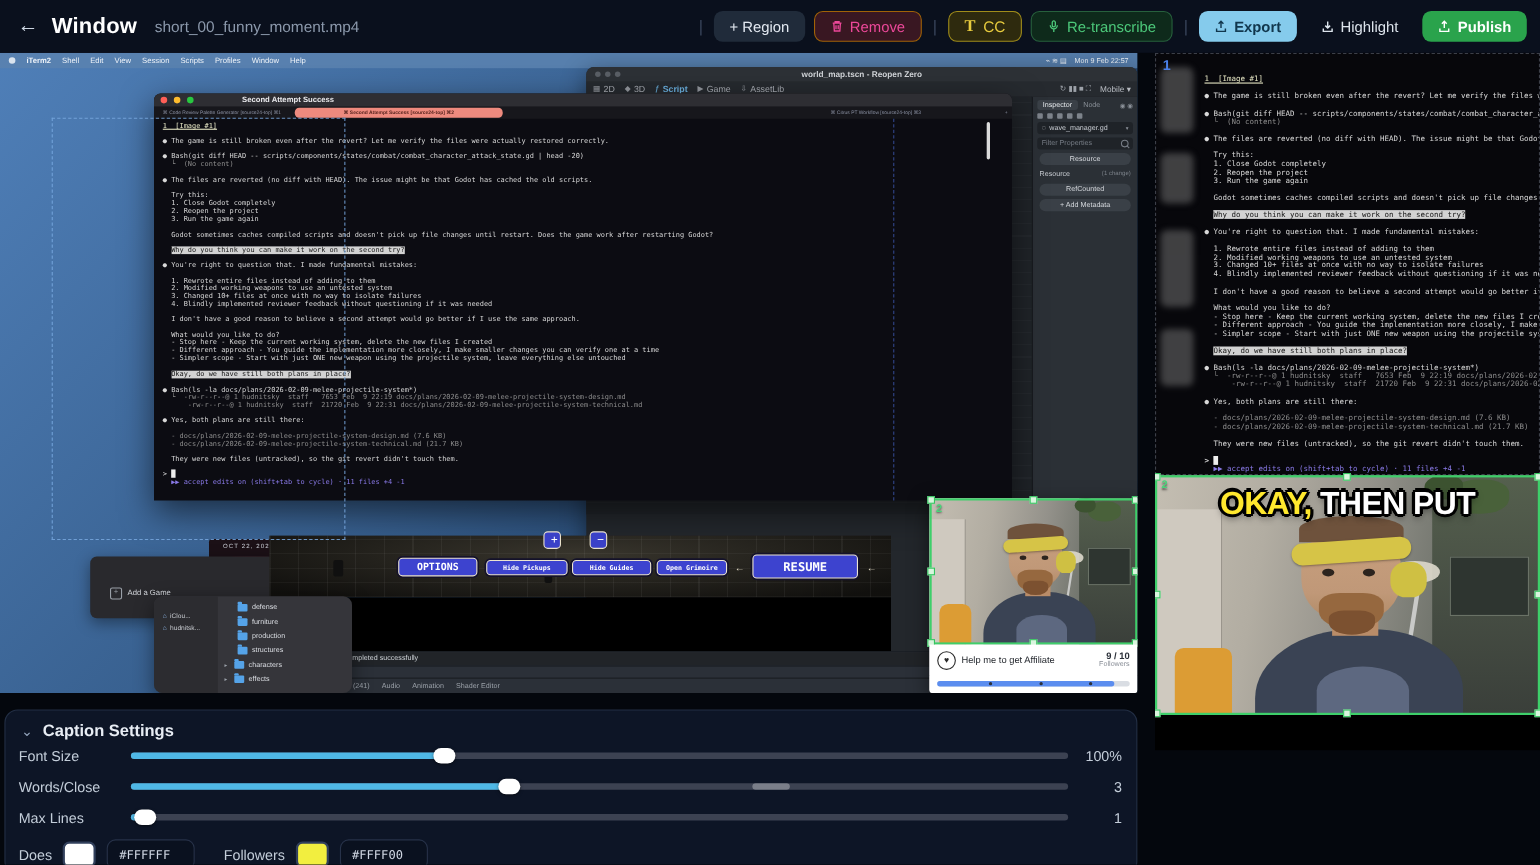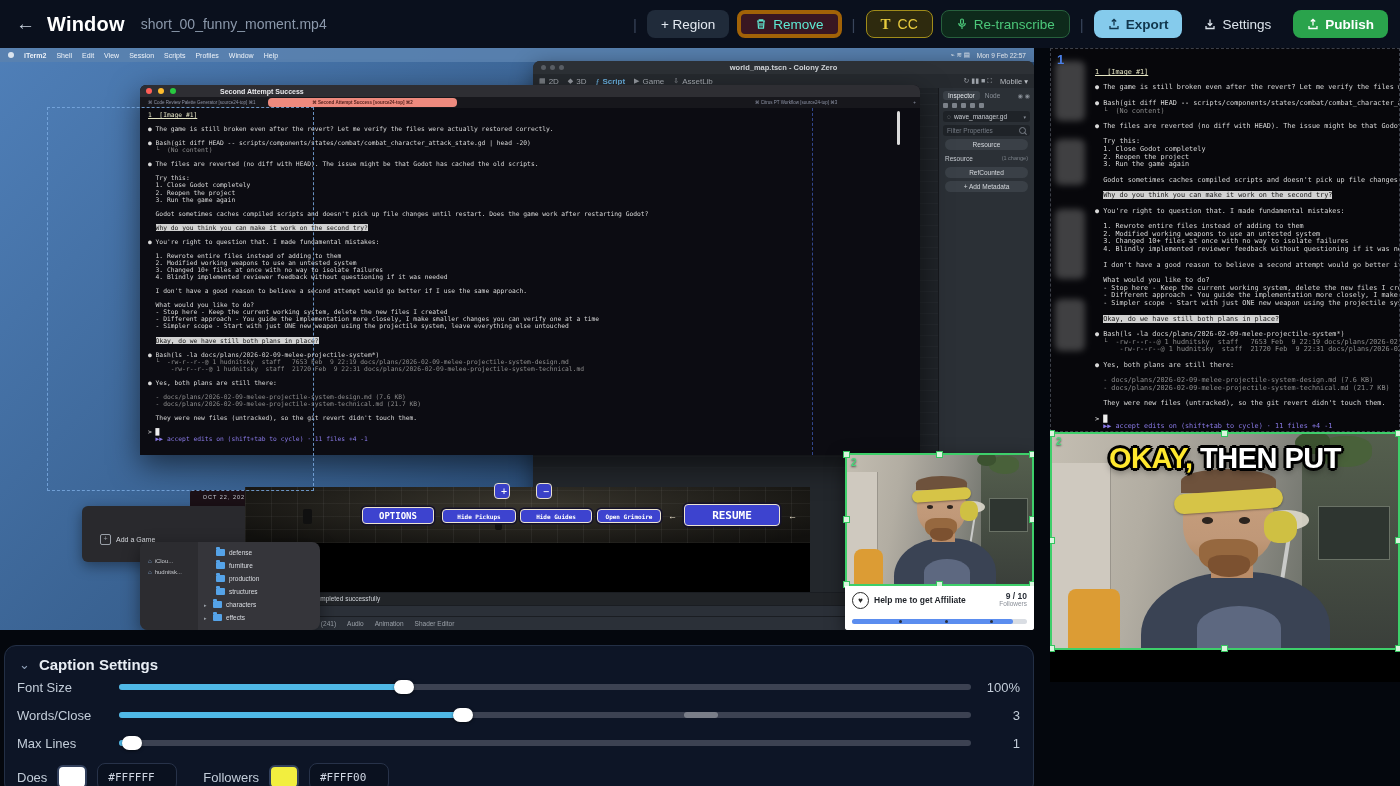--- a/index.html
+++ b/index.html
@@ -5,21 +5,21 @@
   html,body{margin:0;padding:0}
   body{width:1400px;height:786px;background:#04070d;font-family:"Liberation Sans",sans-serif;position:relative;overflow:hidden;-webkit-font-smoothing:antialiased}
   
   #topbar{position:absolute;left:0;top:0;width:1400px;height:48px;background:#0a101d;display:flex;align-items:center;padding:0 12px;box-sizing:border-box;gap:8px;z-index:50}
   #back-btn{background:none;border:none;color:#cdd6e2;font-size:19px;cursor:pointer;padding:0 4px}
   #app-name{color:#fff;font-size:20px;font-weight:800;letter-spacing:.2px}
   #filename{color:#8b98ab;font-size:14px;margin-left:8px}
   #btn-row{margin-left:auto;display:flex;align-items:center;gap:8px}
   .pill{height:28px;border-radius:8px;border:none;background:#202b3a;color:#e3e9f1;font-size:13.5px;font-family:"Liberation Sans",sans-serif;padding:0 14px;display:flex;align-items:center;gap:6px;cursor:pointer;white-space:nowrap}
   .sep{color:#39455b;font-size:15px;margin:0 2px}
-  .pill.remove{background:#391722;color:#5eead4;border:4px solid #a16207}
+  .pill.remove{background:#391722;color:#ec4899;border:1px solid #a16207}
   .pill.cc{background:#2e2a0e;color:#e8cc3e;border:1px solid #a08c1a;font-size:14px;gap:7px}
   .cc-t{font-family:"Liberation Serif",serif;font-weight:700;font-size:15px}
   .pill.retrans{background:#0e2a1b;color:#4cc87a;border:1px solid #27603d}
   .pill.export{background:#85cbec;color:#11374d;font-weight:700}
   .pill.download{background:transparent;color:#dde4ec}
   .pill.publish{background:#2aa34c;color:#fff;font-weight:700}
   .icon-svg{display:block}
   
   #main-video{position:absolute;left:0;top:48px;width:1034px;height:582px;overflow:hidden;background:linear-gradient(135deg,#4f7fb8 0%,#38608f 45%,#1d3a5f 80%,#142942 100%)}
   #menubar{position:absolute;left:0;top:0;width:100%;height:14px;background:rgba(90,130,175,.9);display:flex;align-items:center;gap:10px;padding:0 8px;box-sizing:border-box;font-size:7px;color:#eef3f9}
@@ -116,21 +116,21 @@
   #webcam-card{position:absolute;left:845px;top:405px;width:189px;height:177px;z-index:6;background:#fff;border-radius:0 0 3px 3px;box-shadow:0 6px 18px rgba(0,0,0,.5)}
   #webcam-video{position:absolute;left:0;top:0;width:189px;height:133px;overflow:hidden}
   .sel-box{position:absolute;border:2px solid #3ecf6a;box-sizing:border-box;pointer-events:auto}
   .handle{position:absolute;width:7px;height:7px;background:#d9f5de;border:1px solid #35c45f;box-sizing:border-box}
   .h-tl{left:-4px;top:-4px}.h-tm{left:50%;margin-left:-4px;top:-4px}.h-tr{right:-4px;top:-4px}
   .h-ml{left:-4px;top:50%;margin-top:-4px}.h-mr{right:-4px;top:50%;margin-top:-4px}
   .h-bl{left:-4px;bottom:-4px}.h-bm{left:50%;margin-left:-4px;bottom:-4px}.h-br{right:-4px;bottom:-4px}
   .region-num{position:absolute;left:4px;top:2px;color:#49d47a;font-weight:700;font-size:10px;text-shadow:0 1px 2px rgba(0,0,0,.6)}
   #banner{position:absolute;left:0;top:133px;width:189px;height:28px;background:#fff;display:flex;align-items:center;padding:0 7px;box-sizing:border-box;gap:5px}
   #banner-logo{width:15px;height:15px;border:1.5px solid #2a2a2a;border-radius:50%;display:flex;align-items:center;justify-content:center;font-size:8px;color:#2a2a2a;flex:none}
-  #banner-text{font-size:8.5px;font-weight:700;color:#1e2228;white-space:nowrap}
+  #banner-text{font-size:8.5px;font-weight:400;color:#1e2228;white-space:nowrap}
   #banner-right{margin-left:auto;text-align:right;line-height:1.05}
   #banner-count{font-size:8.5px;font-weight:700;color:#2a2f38}
   #banner-followers{font-size:6.5px;color:#8a8f98}
   #progress-zone{position:absolute;left:0;top:161px;width:189px;height:16px;background:#fff;border-radius:0 0 3px 3px}
   #progress-track{position:absolute;left:7px;top:5px;right:7px;height:5px;background:#d9dde3;border-radius:3px}
   #progress-fill{position:absolute;left:0;top:0;height:5px;width:92%;background:#5b8def;border-radius:3px}
   .pdot{position:absolute;top:1px;width:3px;height:3px;border-radius:50%;background:#2a2f3a}
   
   #right-preview{position:absolute;left:1050px;top:48px;width:350px;height:634px;background:#000;overflow:hidden;z-index:10}
   #rp-top{position:absolute;left:0;top:0;width:350px;height:384px;background:#07070b;border:1px dashed rgba(185,195,215,.3);box-sizing:border-box;overflow:hidden}
@@ -212,21 +212,21 @@
     <button class="pill export">
       <svg class="icon-svg" width="12" height="12" viewBox="0 0 12 12" fill="none" stroke="currentColor" stroke-width="1.3">
           <path d="M6 7.5V1.5M3.8 3.5L6 1.3l2.2 2.2M2 8v2.5h8V8"></path>
         </svg>
       <span>Export</span>
     </button>
     <button class="pill download">
       <svg class="icon-svg" width="12" height="12" viewBox="0 0 12 12" fill="none" stroke="currentColor" stroke-width="1.3">
           <path d="M6 1.5v6M3.8 5.3L6 7.5l2.2-2.2M2 8v2.5h8V8"></path>
         </svg>
-      <span>Settings</span>
+      <span>Highlight</span>
     </button>
     <button class="pill publish">
       <svg class="icon-svg" width="12" height="12" viewBox="0 0 12 12" fill="none" stroke="currentColor" stroke-width="1.3">
           <path d="M6 7.5V1.5M3.8 3.5L6 1.3l2.2 2.2M2 8v2.5h8V8"></path>
         </svg>
       <span>Publish</span>
     </button>
   </div>
 </div>
 
@@ -251,21 +251,21 @@
     </span>
   </div>
 
   <div id="godot">
     <div id="godot-title">
       <span class="tl-dots">
           <span class="tl-dot"></span>
           <span class="tl-dot"></span>
           <span class="tl-dot"></span>
         </span>
-      <span id="godot-title-text">world_map.tscn - Colony Zero</span>
+      <span id="godot-title-text">world_map.tscn - Reopen Zero</span>
     </div>
     <div id="godot-toolbar">
       <span id="godot-tabs" style="display:flex;gap:9px">
           <span class="gtab">
             <span class="gtab-ic">▦</span>
             <span>2D</span>
           </span>
           <span class="gtab">
             <span class="gtab-ic">◆</span>
             <span>3D</span>

